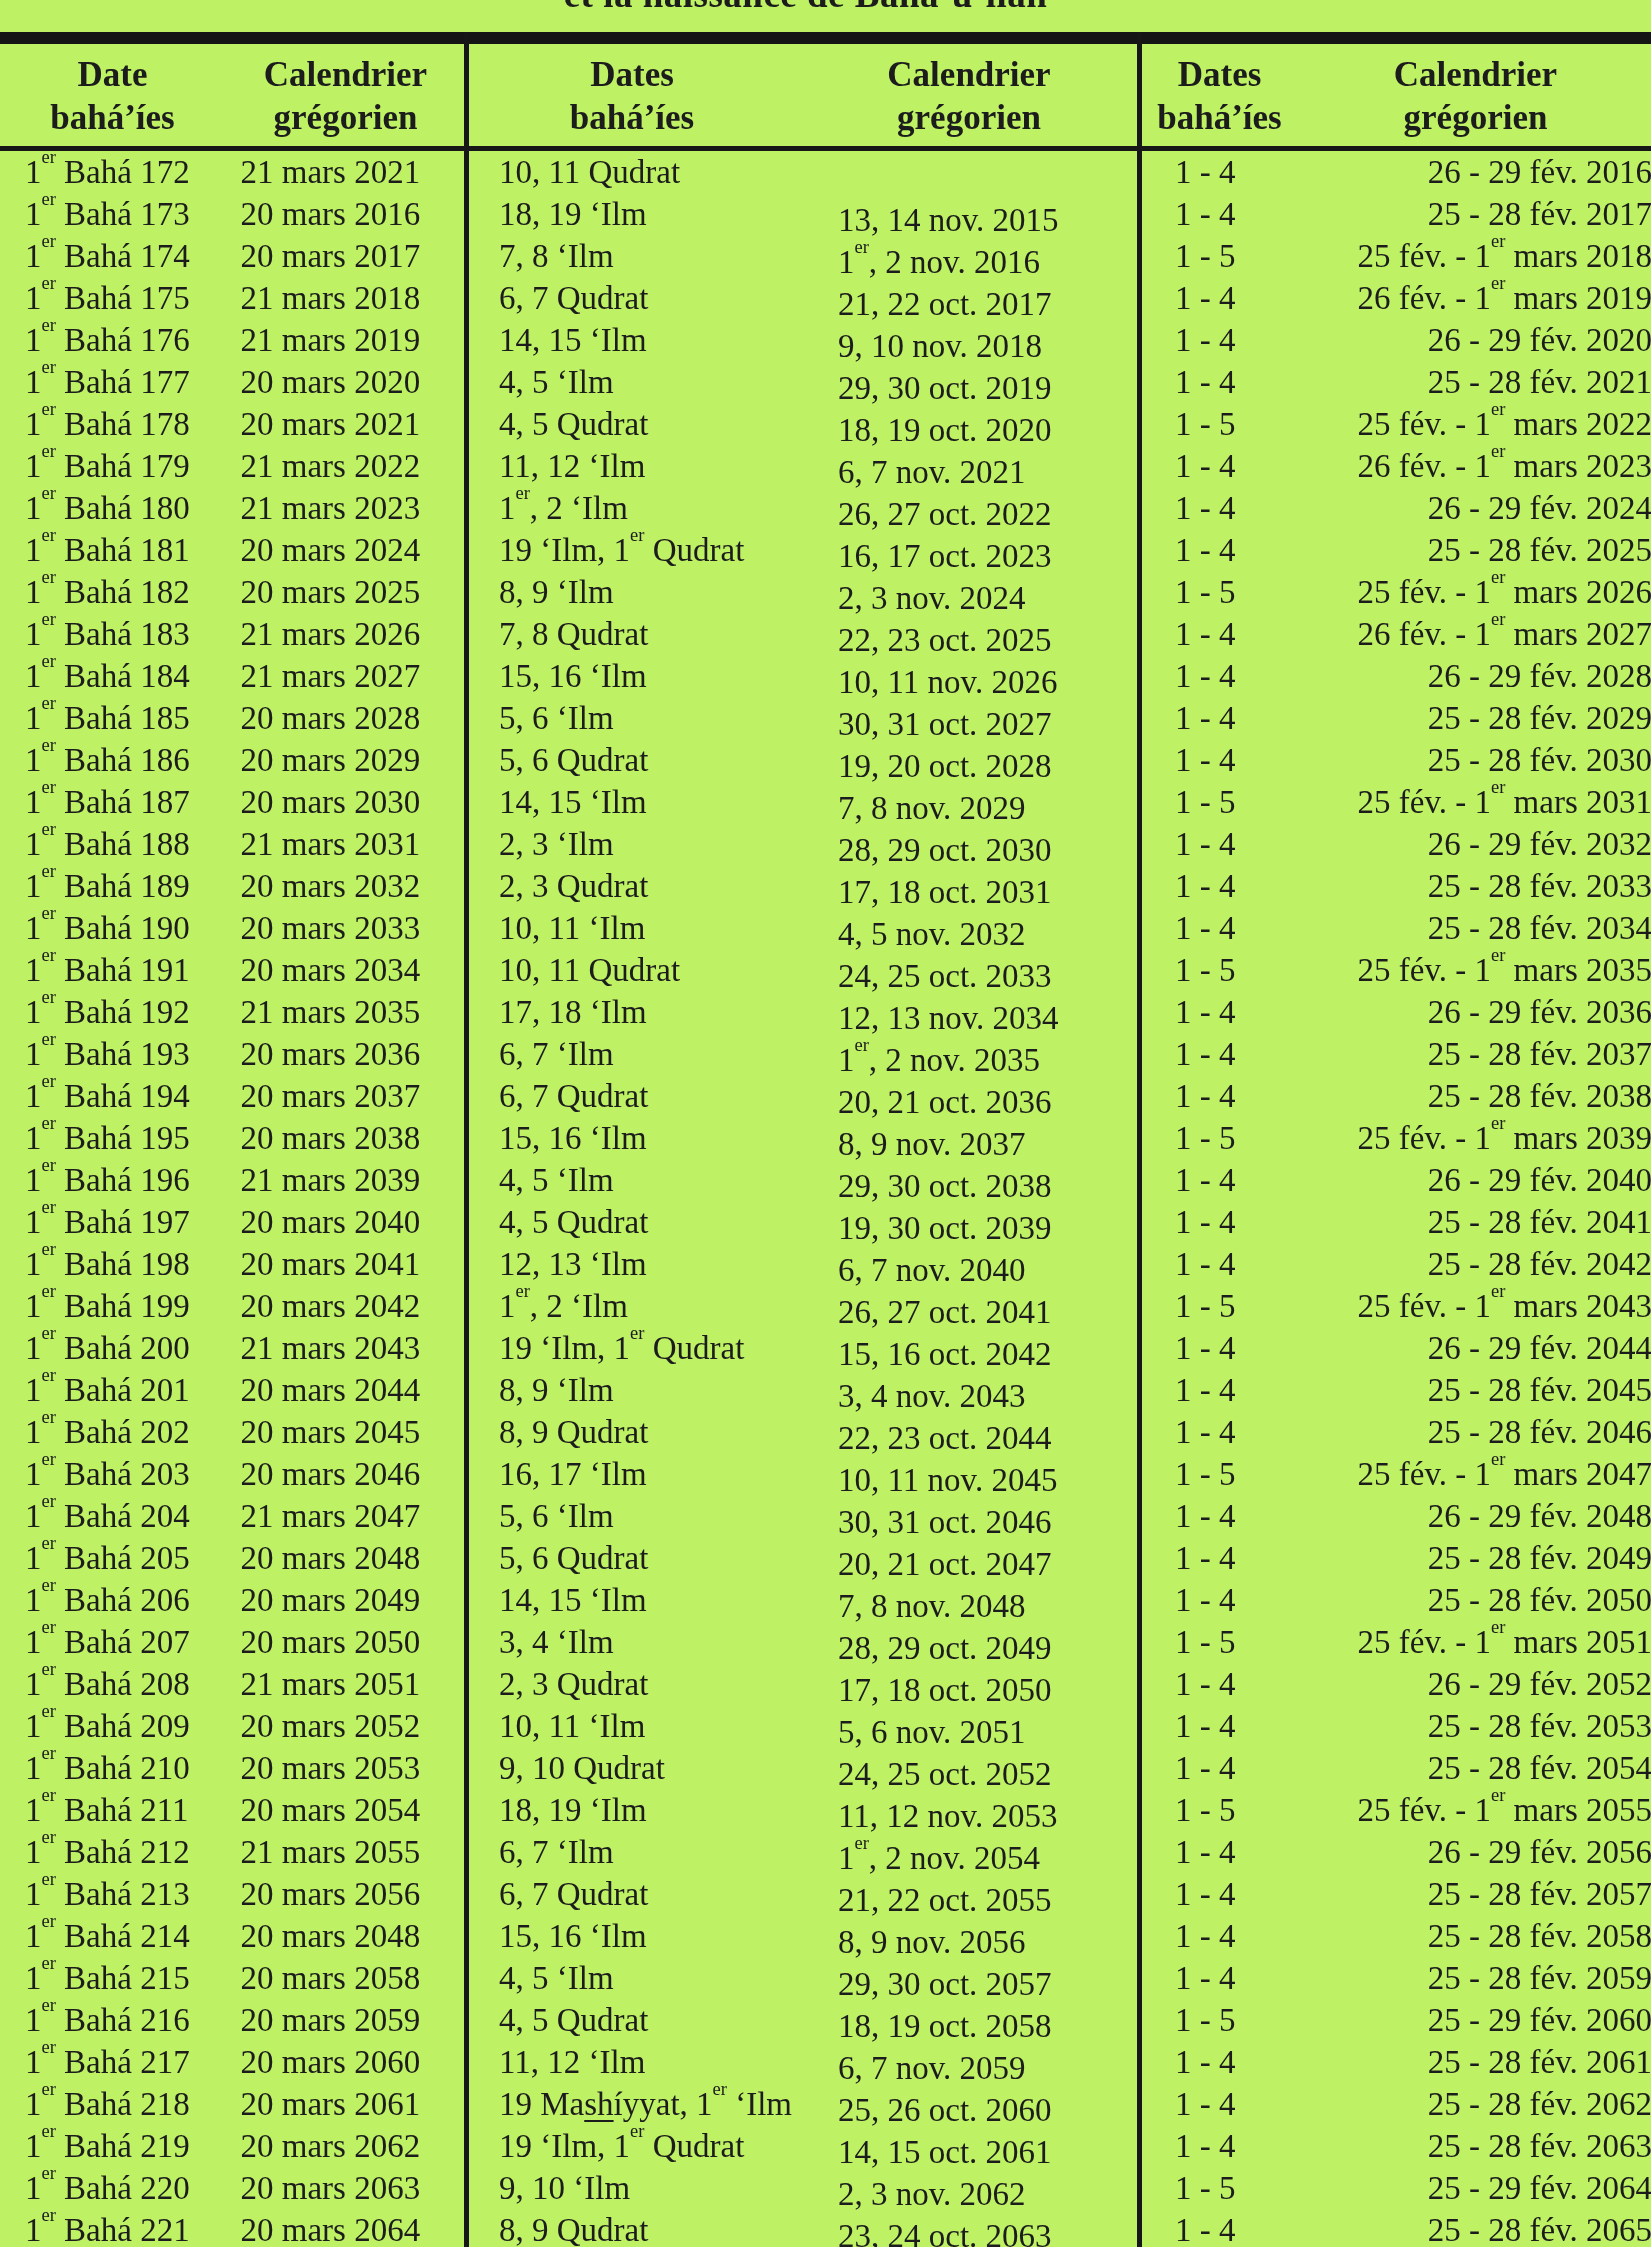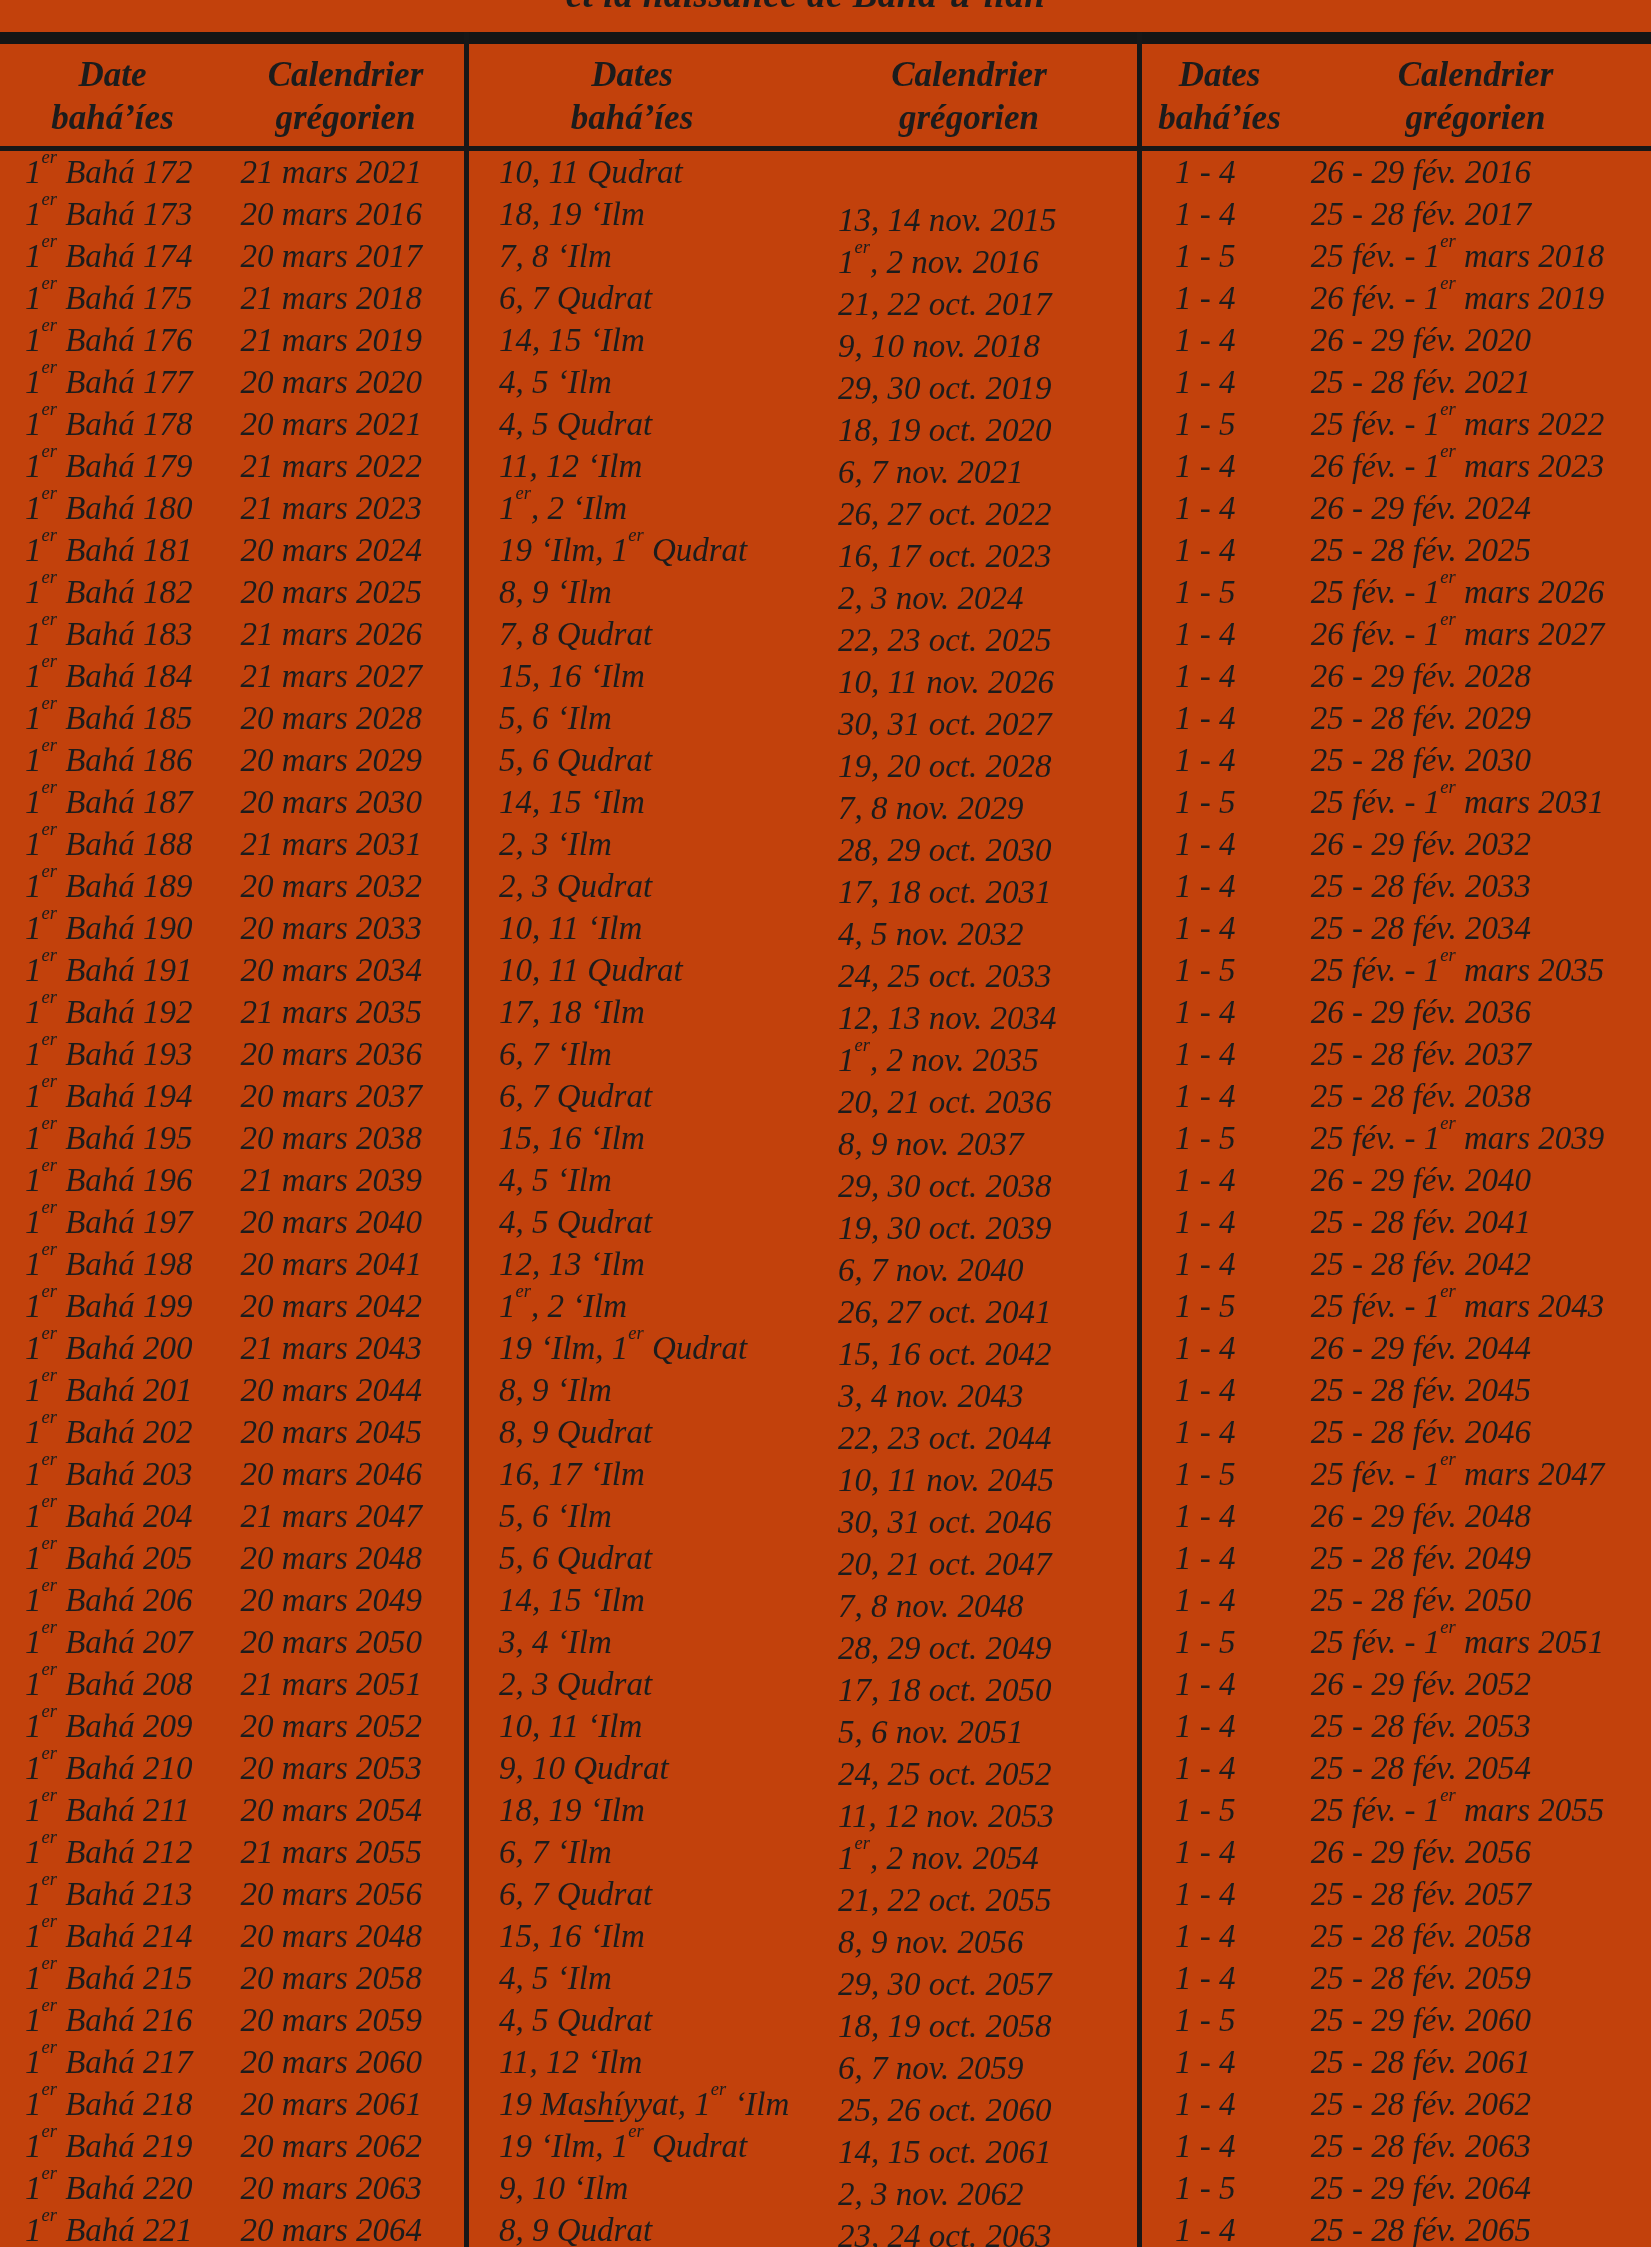--- a/index.html
+++ b/index.html
@@ -1,25 +1,24 @@
 <!DOCTYPE html>
 <html style="font-size:14.5px"><head>
 <meta charset="utf-8">
 <style>
   html, body { margin: 0; padding: 0; }
   body { background: #d8d8d8; }
   .page {
     position: relative;
     width: 1651px;
     height: 2247px;
-    background: #c2410c;
+    background: #bef264;
     overflow: hidden;
     font-family: "Liberation Serif", "DejaVu Serif", serif;
     color: #1c1c1c;
-    font-style: italic;
   }
   .title {
     position: absolute;
     top: -24.5px;
     left: 0;
     width: 1611px;
     text-align: center;
     font-weight: bold;
     font-size: 37px;
     line-height: 37px;
@@ -75,21 +74,21 @@
     font-size: 33px;
     line-height: 42px;
     white-space: nowrap;
     overflow: visible;
   }
   .c1 { padding-left: 25px; }
   .c2 { padding-left: 15.5px; }
   .c3 { padding-left: 33px; }
   .c4 { padding-left: 40px; margin-top: 48px; }
   .c5 { padding-left: 35px; }
-  .c6 { padding-left: 11.8px; }
+  .c6 { padding-left: 11.8px; text-align: right; }
   sup {
     font-size: 56%;
     line-height: 0;
     position: relative;
     top: -0.45em;
     letter-spacing: 0;
   }
   .tr-underline {
     text-decoration: underline;
     text-underline-offset: 4.5px;

